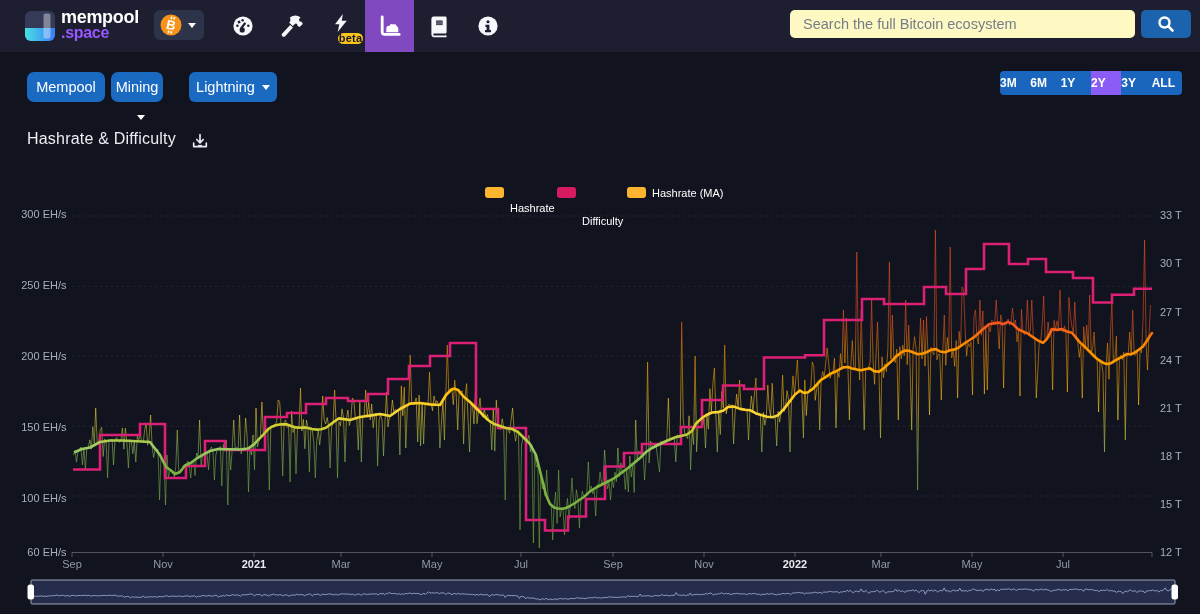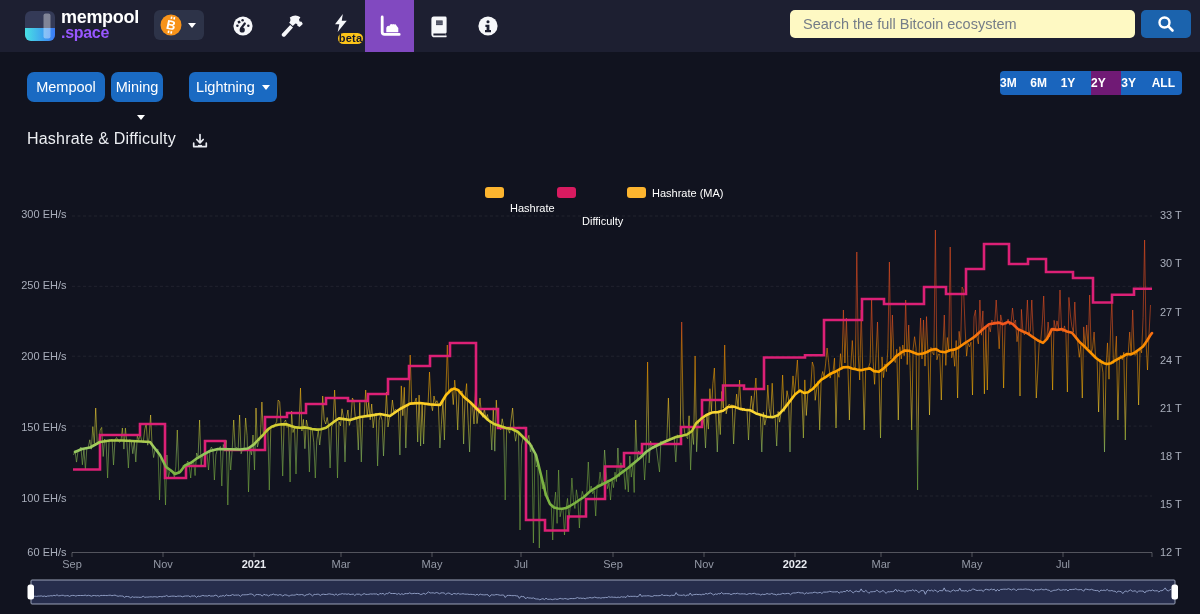--- a/index.html
+++ b/index.html
@@ -19,21 +19,21 @@
 #tab-chart { background:#8149c0; }
 #beta { position:absolute; left:338px; top:33px; width:25px; height:10.5px; background:#fcc419; border-radius:5.5px; color:#14162a; font-size:11px; font-weight:bold; text-align:center; line-height:10.5px; letter-spacing:0.2px;}
 #search { position:absolute; left:790px; top:10px; width:345px; height:28px; background:#fef9c3; border-radius:5px; color:#757d88; font-size:14.5px; line-height:28px; padding-left:13px; }
 #searchbtn { position:absolute; left:1141px; top:10px; width:50px; height:28px; background:#1b63ad; border-radius:5px; }
 #searchbtn svg { position:absolute; left:50%; top:50%; transform:translate(-50%,-50%); }
 
 .bbtn { position:absolute; top:72px; height:30px; background:#1a6ac2; border-radius:7px; color:#fff; font-size:14.5px; text-align:center; line-height:30px; }
 .bbtn .caret { display:inline-block; vertical-align:middle; margin-left:7px; margin-top:-2px; width:0; height:0; border-left:4.5px solid transparent; border-right:4.5px solid transparent; border-top:5px solid #fff; }
 #tsel { position:absolute; left:1000px; top:71px; width:182px; height:24px; background:#1a65bd; border-radius:4px; overflow:hidden; display:flex; }
 #tsel div { width:30.33px; color:#fff; font-size:12px; font-weight:bold; text-align:left; line-height:24px; }
-#tsel .act { background:#701a75; }
+#tsel .act { background:#8b5cf6; }
 
 #title { position:absolute; left:27px; top:130px; color:#eceef2; font-size:16px; font-weight:500; letter-spacing:0.2px;}
 #dl { position:absolute; left:192px; top:133px; }
 
 .sw { position:absolute; top:187px; width:19px; height:11px; border-radius:3px; }
 .lt { position:absolute; top:187px; color:#ffffff; font-size:11px; line-height:13px; }
 </style>
 </head>
 <body>
 <div id="page">

